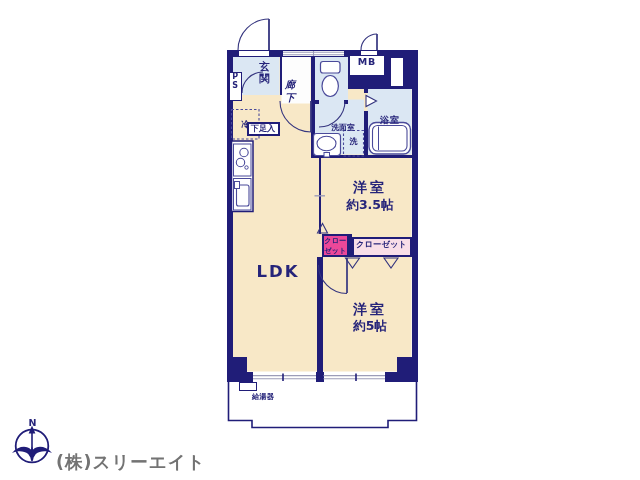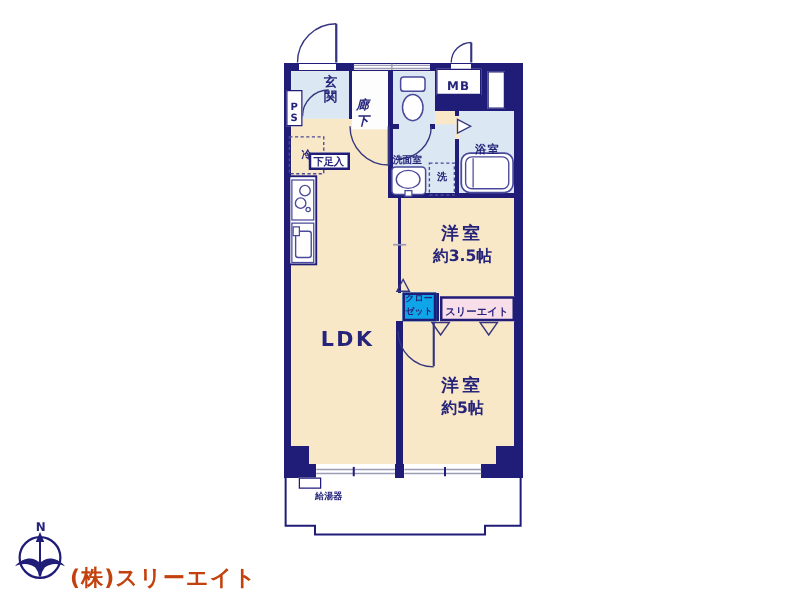--- a/index.html
+++ b/index.html
@@ -1,21 +1,21 @@
 <!DOCTYPE html>
 <html><head>
 <meta charset="utf-8">
 <style>
   html,body{margin:0;padding:0;background:#fff;}
   #stage{position:relative;width:640px;height:480px;background:#fff;overflow:hidden;
          font-family:"DejaVu Sans","Liberation Sans",sans-serif;}
   .abs{position:absolute;}
   .lbl{position:absolute;color:#26247a;font-weight:700;text-align:center;line-height:1.3;z-index:5;}
   .box{position:absolute;background:#fff;border:1.6px solid #201d78;display:flex;
-       align-items:flex-end;justify-content:center;box-sizing:border-box;z-index:4;}
+       align-items:flex-start;justify-content:center;box-sizing:border-box;z-index:4;}
   .preline{white-space:pre-line;}
   .vert{word-break:break-all;line-height:1.12;text-align:center;}
   svg{position:absolute;left:0;top:0;z-index:1;}
 </style>
 </head>
 <body>
 
 <div id="stage">
 
   <svg width="640" height="480" viewBox="0 0 640 480">
@@ -139,51 +139,51 @@
   <div class="box" style="left:246.5px;top:94px;width:33px;height:13.5px;border-width:2px;margin-top:28px;">
     <span style="font-size:8.2px;font-weight:700;color:#26247a;line-height:1;">下足入</span>
   </div>
 
   <div class="box" style="left:349px;top:55px;width:36px;height:21px;">
     <span style="font-size:9.5px;font-weight:700;color:#26247a;letter-spacing:1px;">MB</span>
   </div>
 
   <div class="box" style="left:390px;top:56.5px;width:14px;height:30px;"></div>
 
-  <div class="box" style="left:321.5px;top:234px;width:27.5px;height:22.5px;background:#0ea5e9;border-width:2px;">
+  <div class="box" style="left:321.5px;top:234px;width:27.5px;height:22.5px;background:#ec4899;border-width:2px;">
     <span class="preline" style="font-size:7.2px;font-weight:700;color:#26247a;line-height:1.45;text-align:center;">クロー
 ゼット</span>
   </div>
 
   <div class="box" style="left:351.5px;top:236.5px;width:60px;height:20.5px;background:#f8dee8;border-width:2px;">
-    <span style="font-size:8.3px;font-weight:700;color:#26247a;">スリーエイト</span>
+    <span style="font-size:8.3px;font-weight:700;color:#26247a;">クローゼット</span>
   </div>
 
   <div class="box" style="left:239px;top:381.5px;width:18px;height:9px;border-width:1.2px;"></div>
 
   <div class="lbl vert" style="left:258px;top:61px;width:13px;font-size:10.5px;">玄関</div>
 
   <div class="lbl" style="left:283px;top:78px;width:14px;font-size:10px;font-style:italic;">廊下</div>
 
   <div class="lbl" style="left:234px;top:119px;width:23px;font-size:8.5px;">冷</div>
 
-  <div class="lbl" style="left:311px;top:123px;width:30px;font-size:7.8px;">洗面室</div>
+  <div class="lbl" style="left:311px;top:123px;width:30px;font-size:7.8px;padding-left:17px;">洗面室</div>
 
   <div class="lbl" style="left:345px;top:137px;width:17px;font-size:8px;">洗</div>
 
   <div class="lbl" style="left:374px;top:103px;width:32px;font-size:9px;letter-spacing:1px;margin-top:12px;">浴室</div>
 
   <div class="lbl" style="left:240px;top:262px;width:76px;font-size:16.5px;letter-spacing:2px;line-height:1.25;">LDK</div>
 
   <div class="lbl" style="left:332px;top:178px;width:76px;font-size:14px;letter-spacing:3px;">洋室</div>
   <div class="lbl" style="left:332px;top:196.5px;width:76px;font-size:12.5px;">約3.5帖</div>
 
   <div class="lbl" style="left:332px;top:300px;width:76px;font-size:14px;letter-spacing:3px;">洋室</div>
   <div class="lbl" style="left:332px;top:318px;width:76px;font-size:12.5px;">約5帖</div>
 
   <div class="lbl" style="left:248px;top:391.5px;width:30px;font-size:7.3px;">給湯器</div>
 
 
   <div class="lbl" style="left:26px;top:417px;width:13px;font-size:9.5px;">N</div>
 
-  <div class="abs" style="left:56px;top:450px;font-size:17.5px;font-weight:600;color:#c2410c;letter-spacing:1px;z-index:5;">(株)スリーエイト</div>
+  <div class="abs" style="left:56px;top:450px;font-size:17.5px;font-weight:600;color:#737373;letter-spacing:1px;z-index:5;">(株)スリーエイト</div>
 
 </div>
 
 </body></html>

